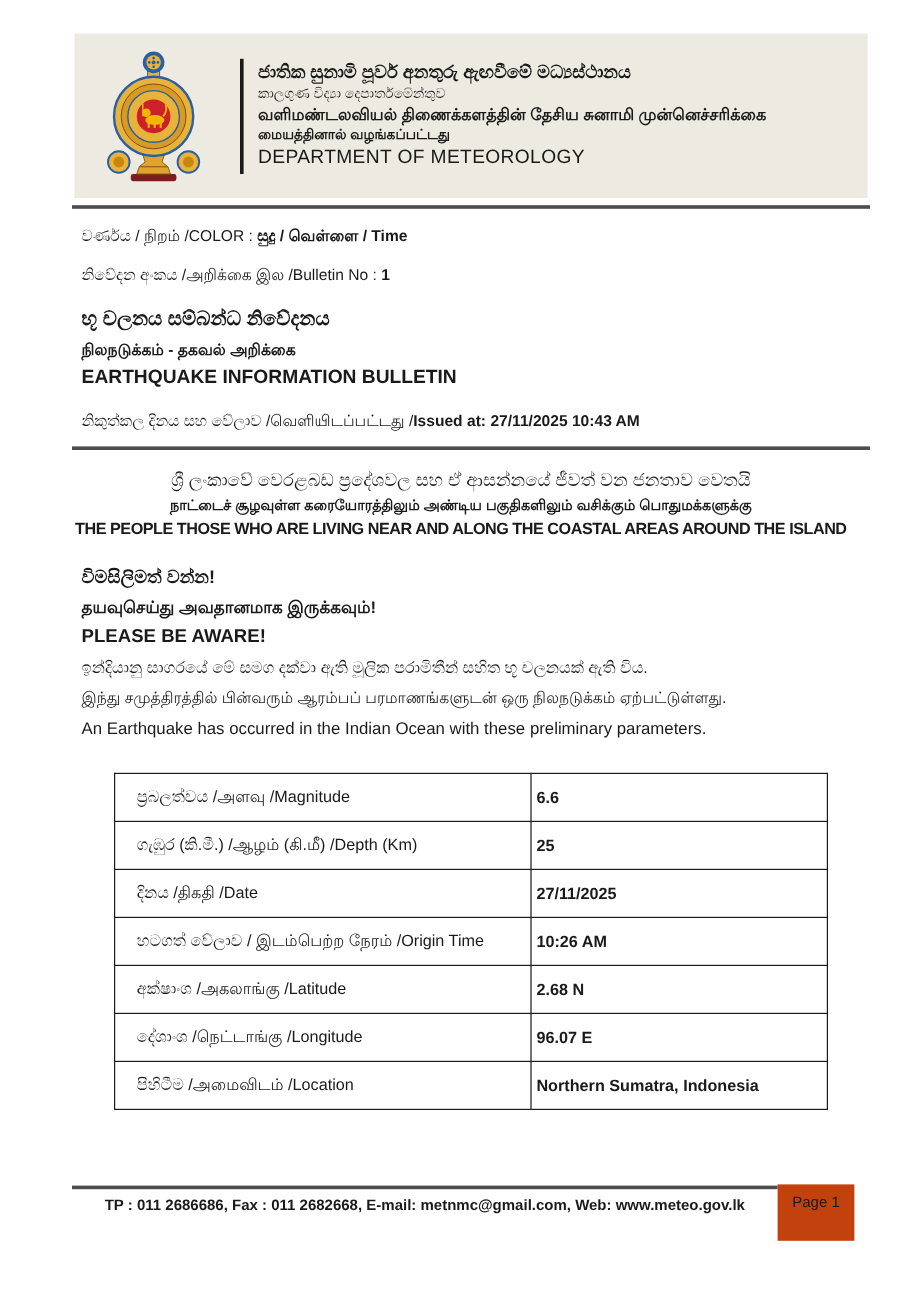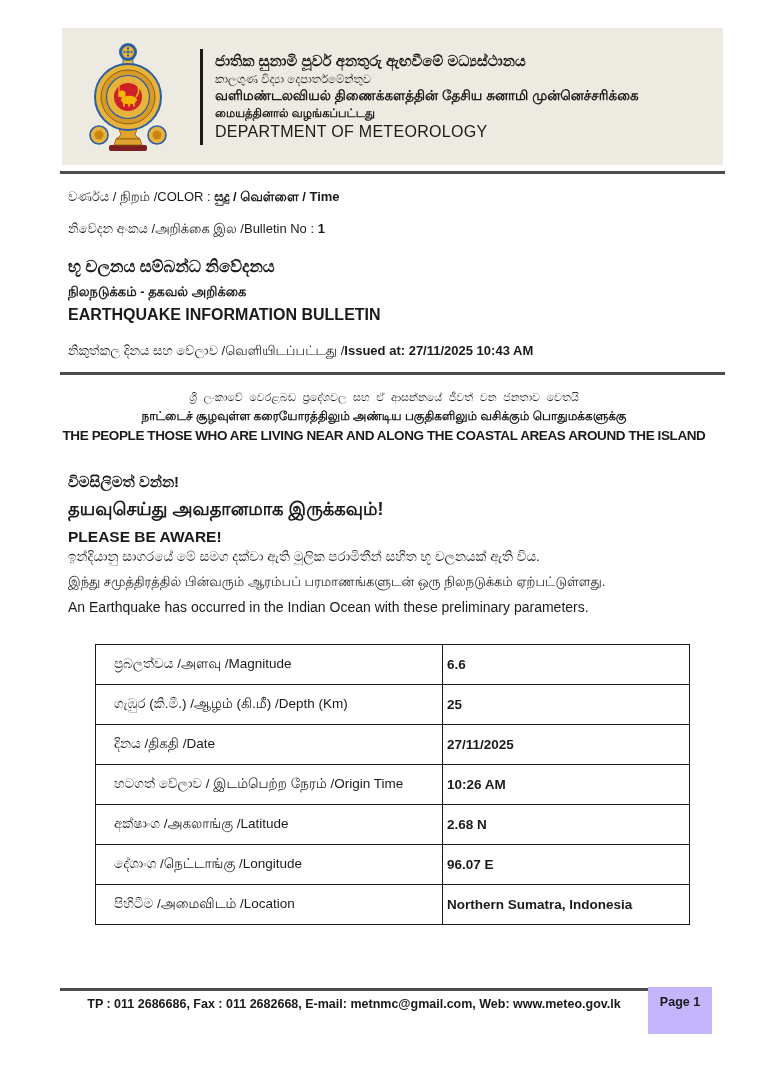--- a/index.html
+++ b/index.html
@@ -45,28 +45,28 @@
 
   .title-si { top: 257px; font-weight: bold; font-size: 16.5px; }
   .title-ta { top: 284px; font-weight: bold; font-size: 13px; }
   .title-en { top: 306px; font-weight: bold; font-size: 16px; }
   .issued-line { top: 343px; font-size: 13px; }
 
   
   .addressee {
     position: absolute; left: 20px; top: 392px; width: 728px; text-align: center;
   }
-  .addr-si { font-size: 11px; font-family: Liberation Mono, monospace; }
+  .addr-si { font-size: 15px; }
   .addr-ta { font-size: 12px; font-weight: bold; margin-top: 5px; }
   .addr-en { font-size: 13.5px; font-weight: bold; letter-spacing: -0.4px; margin-top: 4px; white-space: nowrap; }
 
   
   .aware { position: absolute; left: 68px; top: 473px; }
   .aware-si { font-size: 15px; font-weight: bold; }
-  .aware-ta { font-size: 18px; font-weight: bold; margin-top: 8px; }
+  .aware-ta { font-size: 14px; font-weight: bold; margin-top: 8px; }
   .aware-en { font-size: 15.5px; font-weight: bold; margin-top: 6px; }
 
   
   .intro { position: absolute; left: 68px; top: 549px; }
   .intro-si { font-size: 13.5px; }
   .intro-ta { font-size: 13px; margin-top: 9px; }
   .intro-en { font-size: 14px; margin-top: 8px; }
 
   
   .params {
@@ -83,22 +83,22 @@
   .params td.value { padding-left: 4px; font-weight: bold; }
 
   
   .footer-rule { left: 60px; top: 988px; width: 588px; }
   .footer-text {
     position: absolute; left: 60px; top: 997px; width: 588px;
     text-align: center; font-size: 12.5px; font-weight: bold; white-space: nowrap;
   }
   .page-box {
     position: absolute; left: 648px; top: 987px; width: 64px; height: 47px;
-    background: #c4b5fd; text-align: center; padding-top: 8px;
-    font-size: 12.5px; font-weight: bold;
+    background: #c2410c; text-align: center; padding-top: 8px;
+    font-size: 12.5px; font-weight: normal;
   }
 </style>
 </head>
 <body>
 
 <div class="page">
 
   <div class="header-box">
     <div class="emblem-wrap">
       <svg viewBox="0 0 80 114" width="80" height="114">

